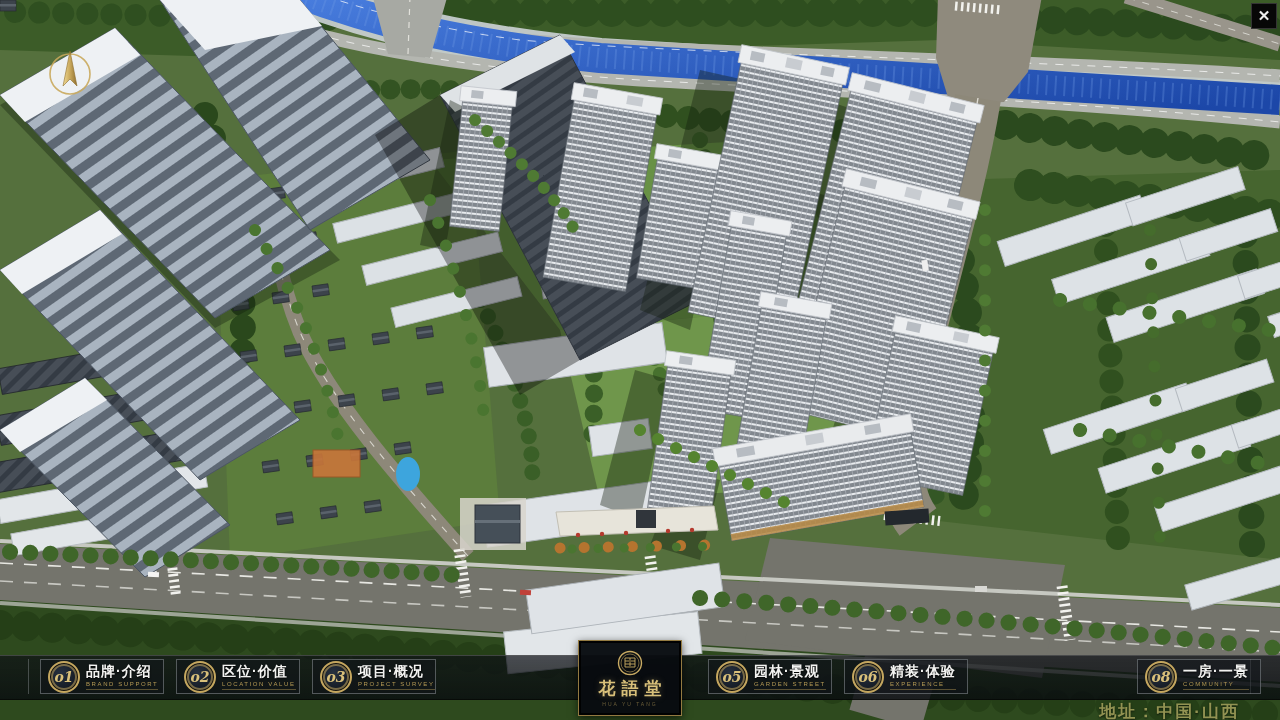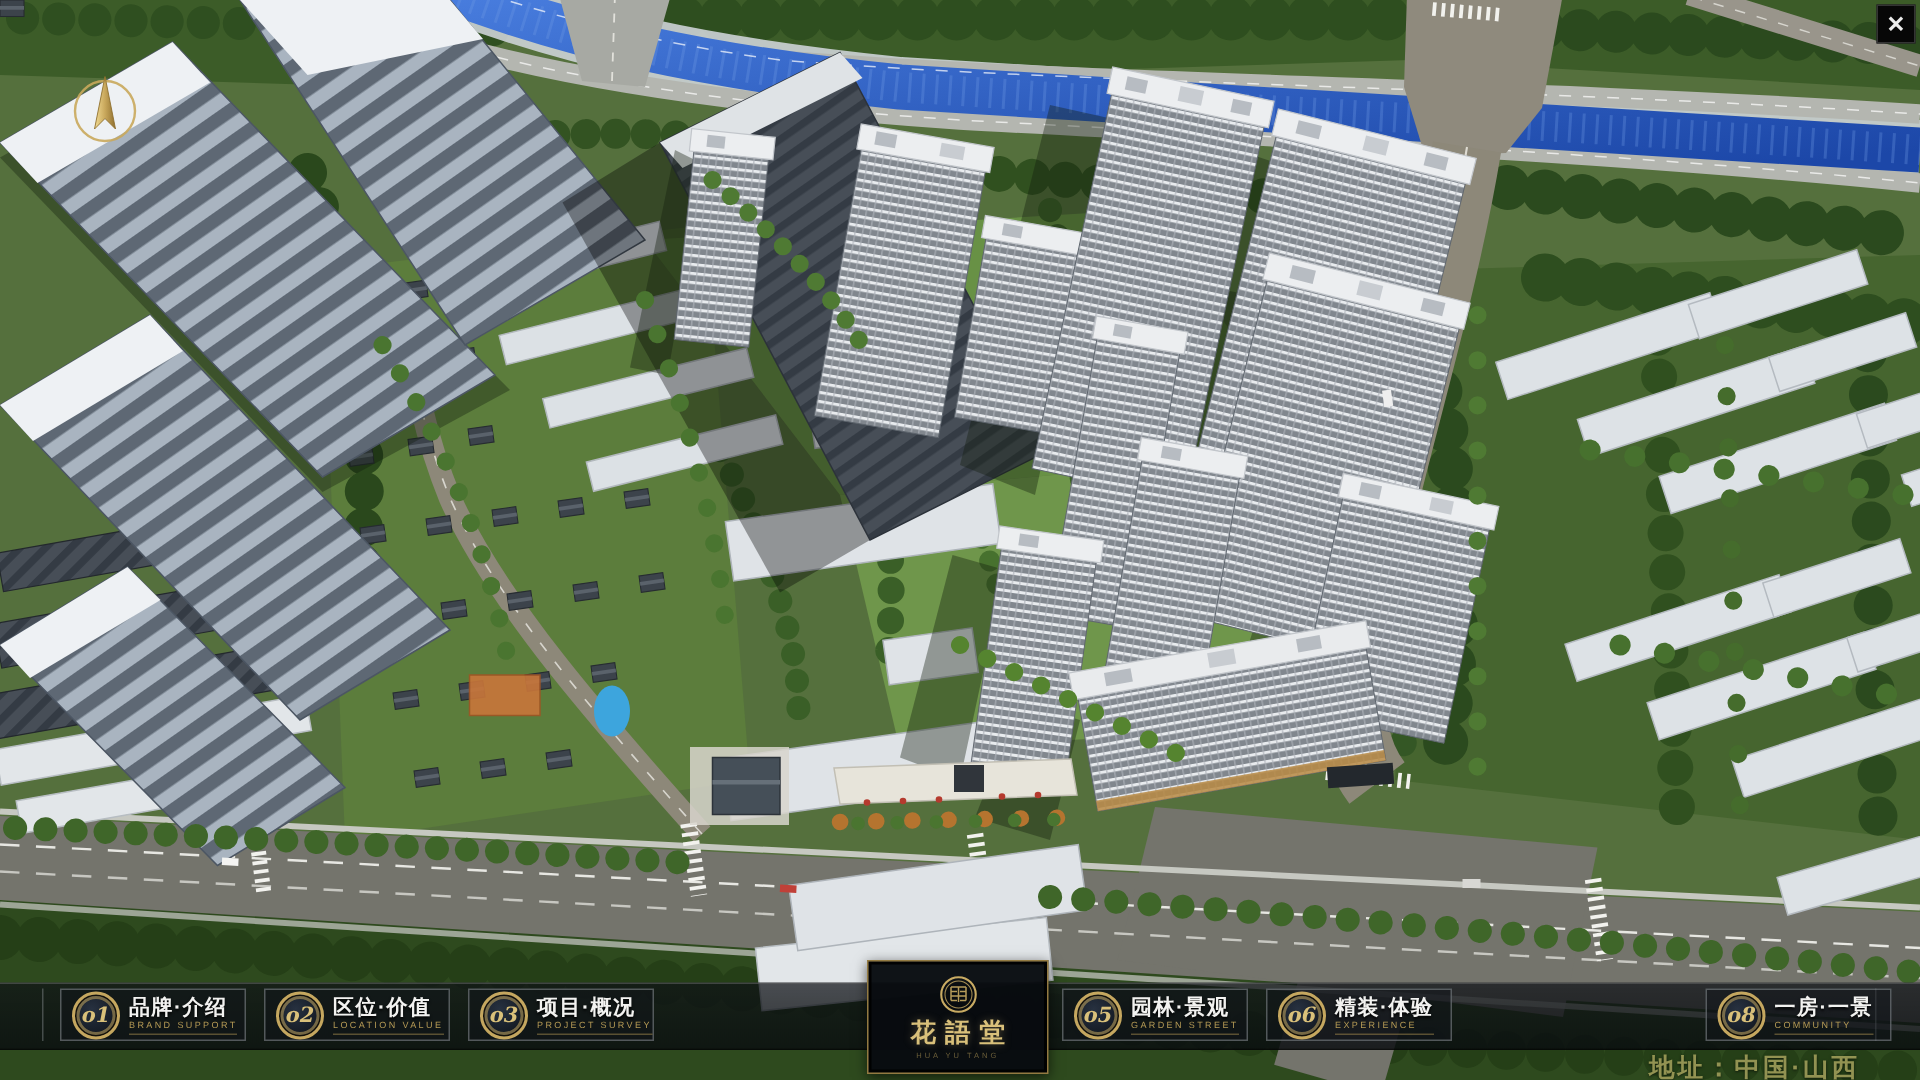--- a/index.html
+++ b/index.html
@@ -25,21 +25,21 @@
        border:2px solid #c5a75f;box-shadow:inset 0 0 0 1px rgba(0,0,0,.85),inset 0 0 0 3px rgba(197,167,95,.55);
        background:radial-gradient(circle at 40% 35%,#273140,#0c1017);
        color:#d9c07a;font:italic bold 14px "DejaVu Serif",serif;
        display:flex;align-items:center;justify-content:center;}
   .lbl{margin-left:6px;display:flex;flex-direction:column;min-width:0;}
   .zh{color:#f2f2f0;font-size:14px;font-weight:bold;letter-spacing:1px;line-height:15px;
       white-space:nowrap;text-shadow:0 1px 2px #000;}
   .en{color:#b59a55;font-size:6px;letter-spacing:1.6px;line-height:8px;white-space:nowrap;
       text-transform:uppercase;border-bottom:1px solid rgba(181,154,85,.45);padding-bottom:1px;margin-top:1px;}
 
-  .logo-panel{position:absolute;left:578px;top:-16px;width:121px;height:76px;box-sizing:border-box;
+  .logo-panel{position:absolute;left:578px;top:-16px;width:104px;height:76px;box-sizing:border-box;
        background:rgba(8,11,15,.97);border:1px solid rgba(172,142,74,.85);
        box-shadow:inset 0 0 0 2px rgba(0,0,0,.9),0 2px 8px rgba(0,0,0,.6);
        display:flex;flex-direction:column;align-items:center;justify-content:center;gap:1px;cursor:pointer;}
   .lname{color:#d9c07a;font-family:"DejaVu Serif",serif;font-weight:bold;font-size:17px;
        letter-spacing:6px;margin-left:6px;text-shadow:0 0 6px rgba(217,192,122,.35);}
   .lsub{color:#8d7a47;font-size:5px;letter-spacing:2px;opacity:.75;}
 
   .addr{position:absolute;right:40px;top:700px;color:rgba(160,158,90,.9);font-size:17px;
        font-weight:bold;letter-spacing:2px;text-shadow:0 1px 2px rgba(0,0,0,.6);margin-left:40px;}
 </style>

